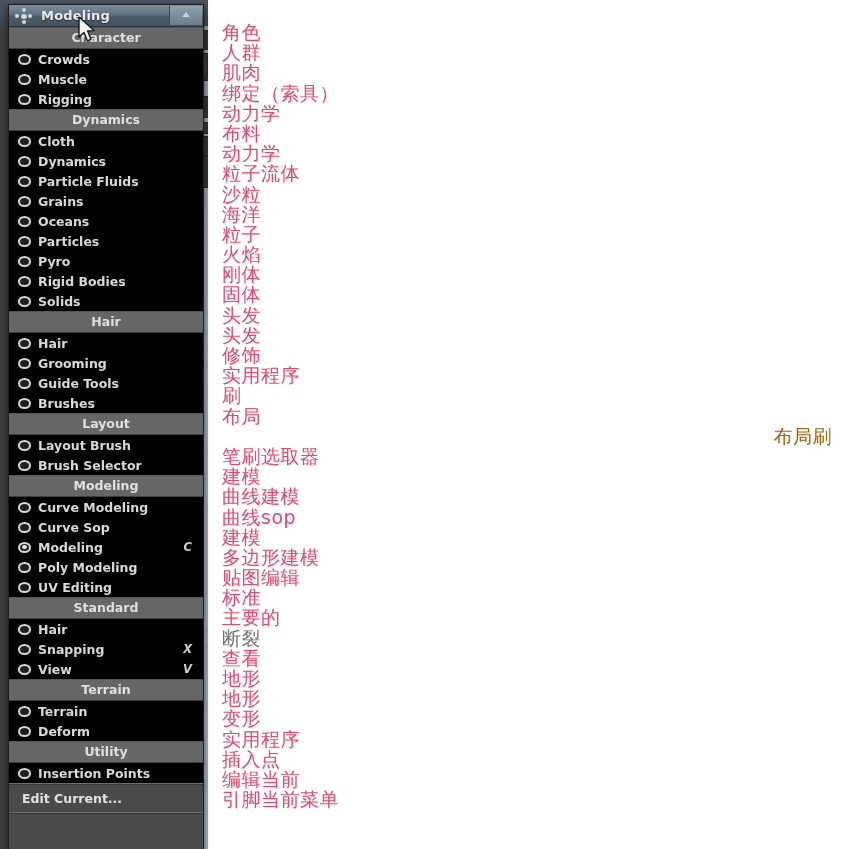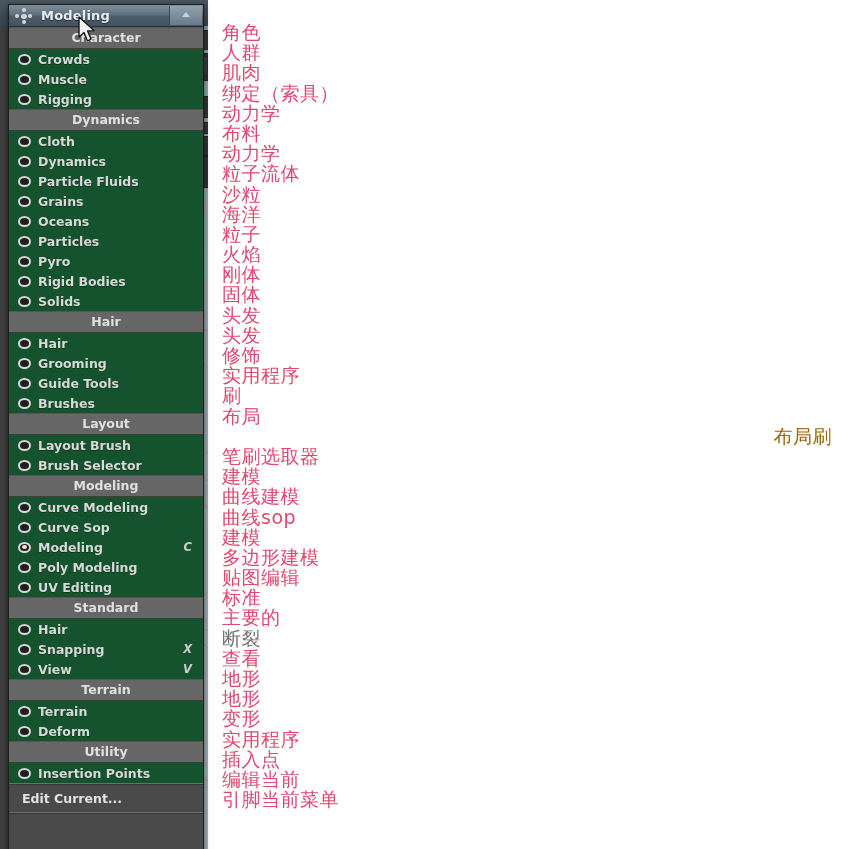--- a/index.html
+++ b/index.html
@@ -127,21 +127,21 @@
     position: absolute;
     left: 50%; top: 6px;
     margin-left: -4px;
     width: 0; height: 0;
     border-left: 4px solid transparent;
     border-right: 4px solid transparent;
     border-bottom: 5px solid #c8d2da;
   }
 
   #menu-body {
-    background: #14532d;
+    background: #000000;
     padding: 0;
   }
 
   .section-header {
     height: 20px;
     line-height: 20px;
     text-align: center;
     background: #666666;
     color: #e0e0e0;
     font-size: 12.5px;

